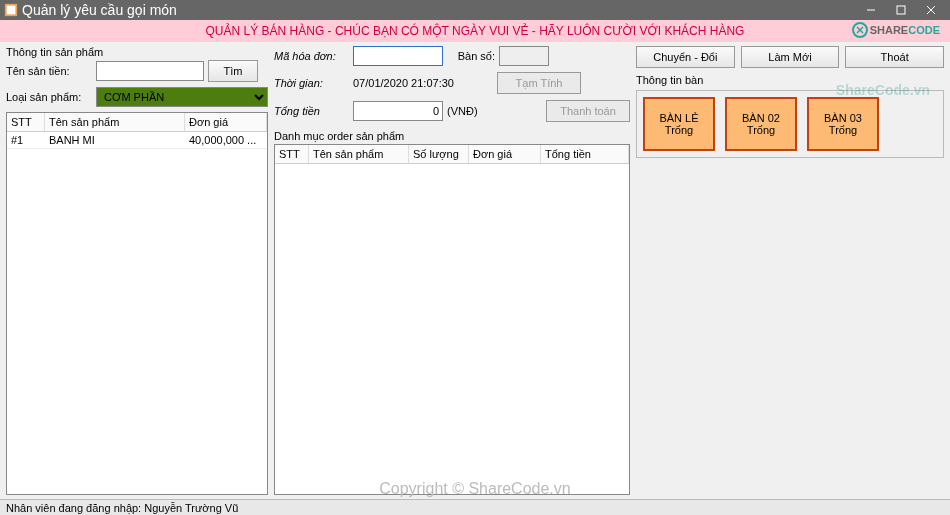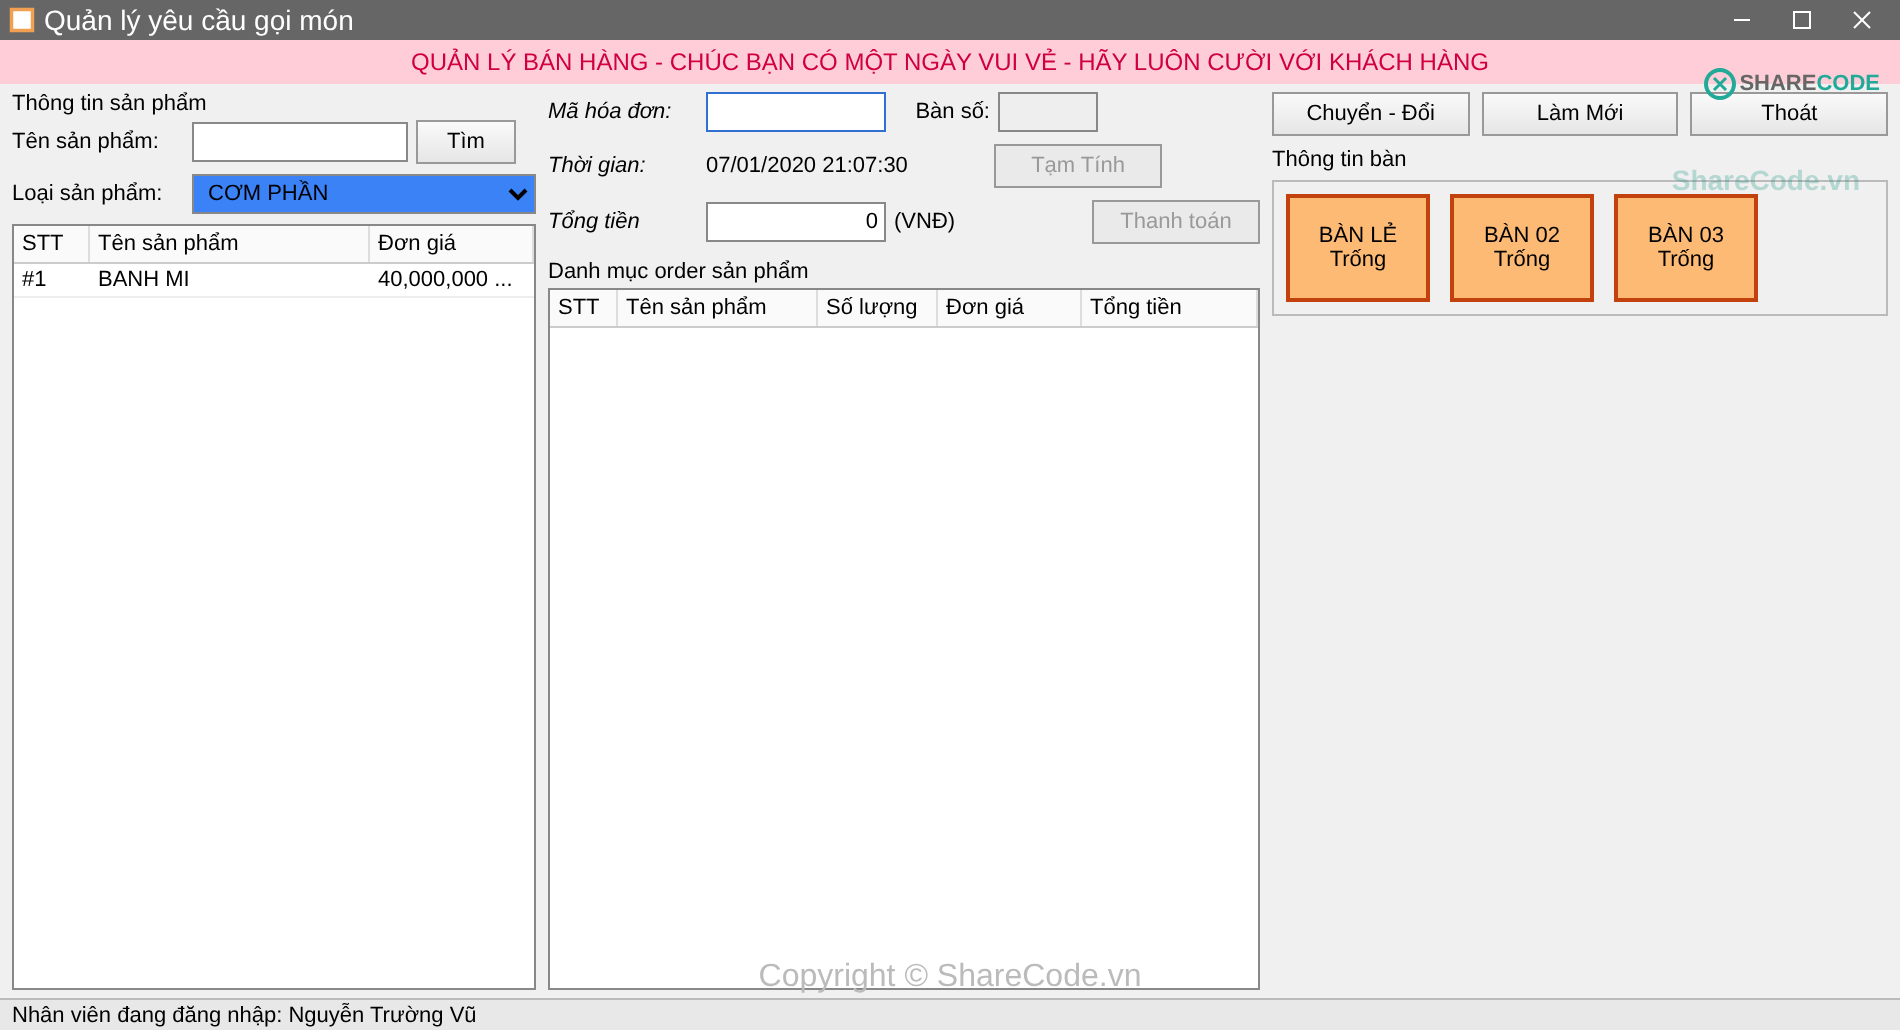--- a/index.html
+++ b/index.html
@@ -9,33 +9,33 @@
 .titlebar { height: 20px; background: #666; color: #fff; display: flex; align-items: center; padding: 0 4px; }
 .titlebar .ticon { width: 14px; height: 14px; margin-right: 4px; }
 .titlebar .ttext { flex: 1; font-size: 14px; }
 .titlebar .wbtns { display: flex; }
 .titlebar .wbtn { width: 30px; height: 20px; display: flex; align-items: center; justify-content: center; color: #fff; }
 .titlebar .wbtn svg { width: 10px; height: 10px; }
 
 
 .banner { height: 22px; background: #ffcdd7; display: flex; align-items: center; justify-content: center; position: relative; }
 .banner .msg { color: #d00040; font-weight: normal; font-size: 12px; }
-.banner .logo { position: absolute; right: 10px; top: 14px; display: flex; align-items: center; font-size: 12px; font-weight: bold; }
+.banner .logo { position: absolute; right: 10px; top: 2px; display: flex; align-items: center; font-size: 12px; font-weight: bold; }
 .banner .logo svg { margin-right: 2px; }
 
 
 .main { display: flex; gap: 6px; padding: 4px 6px; height: 457px; }
 
 
 .left { width: 262px; display: flex; flex-direction: column; }
 .sectitle { font-size: 11px; margin-bottom: 2px; }
 .row { display: flex; align-items: center; margin-bottom: 5px; gap: 4px; }
 .lbl { width: 86px; }
 input[type=text] { height: 20px; border: 1px solid #888; padding: 0 3px; background: #fff; font-size: 11px; }
-select { height: 20px; border: 1px solid #888; padding: 0 3px; background: #3b82f6; font-size: 11px; }
+select { height: 20px; border: 1px solid #888; padding: 0 3px; background: #4d7c0f; font-size: 11px; }
 button { height: 22px; border: 1px solid #999; background: linear-gradient(#fafafa,#e6e6e6); padding: 0 8px; font-size: 11px; cursor: pointer; }
 button:disabled { color: #999; background: #eaeaea; }
 
 .grid { flex: 1; border: 1px solid #888; background: #fff; overflow: hidden; display: flex; flex-direction: column; }
 .ghead { display: flex; border-bottom: 1px solid #ccc; background: #fafafa; }
 .ghead div { padding: 3px 4px; border-right: 1px solid #ddd; font-size: 11px; }
 .gbody { flex: 1; overflow: auto; }
 .grow { display: flex; border-bottom: 1px solid #eee; }
 .grow div { padding: 2px 4px; font-size: 11px; }
 
@@ -97,21 +97,21 @@
     <span style="color:#666">SHARE</span>
       <span style="color:#2a9">CODE</span>
   </div>
 </div>
 
 <div class="main">
 
   <div class="left">
     <div class="sectitle">Thông tin sản phẩm</div>
     <div class="row">
-      <div class="lbl">Tên sản phẩm:</div>
+      <div class="lbl">Tên sản tiền:</div>
       <input type="text" style="width: 108px;" value="">
       <button style="width:50px">Tìm</button>
     </div>
     <div class="row">
       <div class="lbl">Loại sản phẩm:</div>
       <select style="flex:1">
         <option>CƠM PHẦN</option>
       </select>
     </div>
     <div class="grid">

